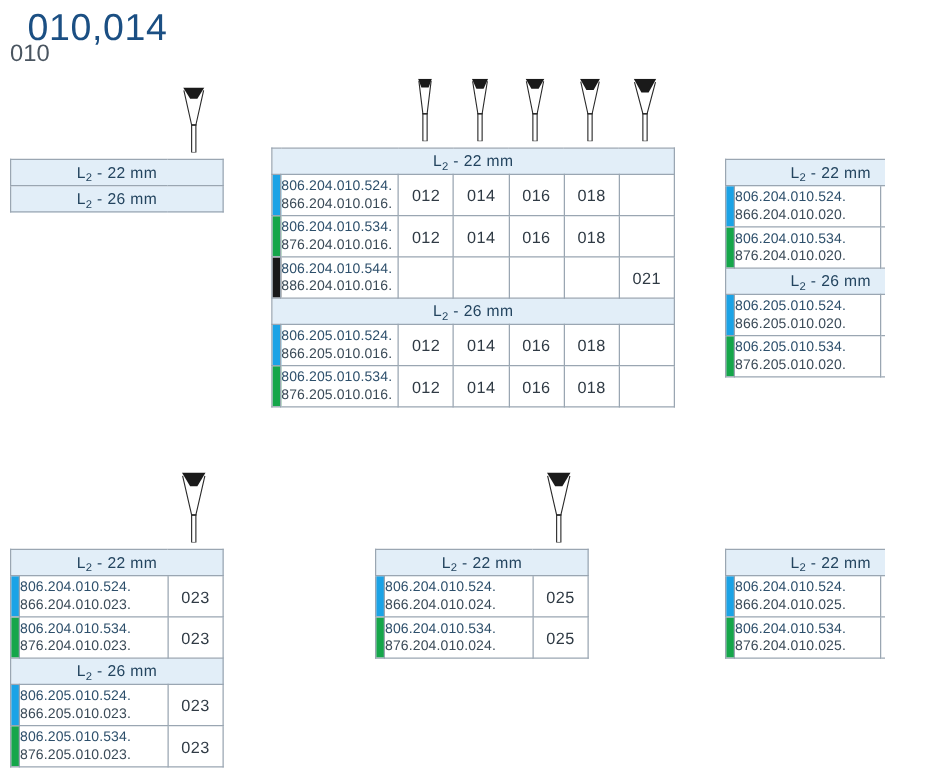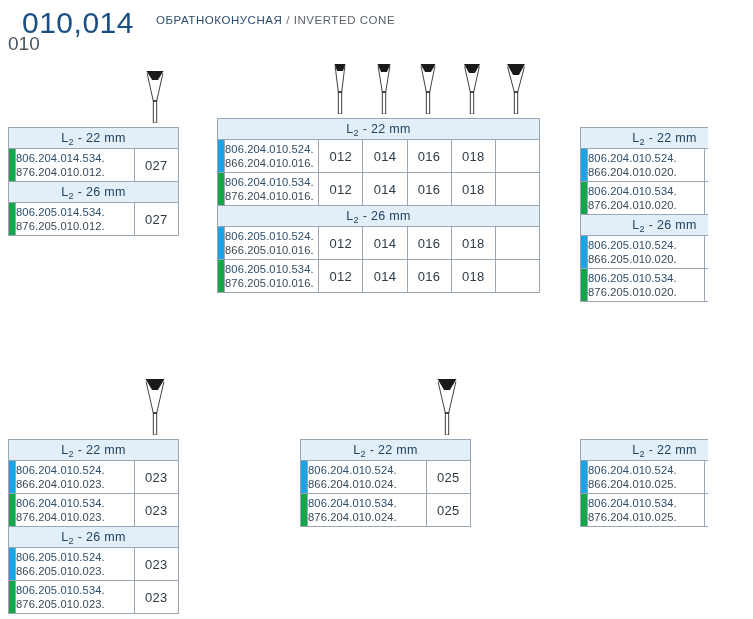--- a/index.html
+++ b/index.html
@@ -111,25 +111,20 @@
   td.size.empty { color: transparent; }
   .bur { position: absolute; bottom: 0; }
 </style>
 </head>
 <body>
 
 <div id="page">
 
   <div class="hdr-code">010,014</div>
   <div class="hdr-code2">010</div>
-  <div class="hdr-name">
-    <span>ОБРАТНОКОНУСНАЯ</span>
-    <span class="sep">/</span>
-    <span class="en">INVERTED CONE</span>
-  </div>
 
   <div class="block" id="blk-top-left" style="left:8px;  top:75px;  width:170px;">
       <div style="position: relative; height: 52px;">
         <div class="bur" style="left: 134px;"><svg width="26" height="52" viewBox="0 0 26 52">
             <path d="M4.5,0 L21.5,0 L15.899999999999999,9 L10.100000000000001,9 Z" fill="#1a1a1a"></path>
             <path d="M5.1,2.25 L11.3,30 L14.7,30 L20.9,2.25" fill="none" stroke="#2b2b2b" stroke-width="0.9"></path>
             <line x1="10.9" y1="30" x2="15.1" y2="30" stroke="#2b2b2b" stroke-width="0.9"></line>
             <rect x="11.3" y="30" width="3.4" height="22" fill="none" stroke="#2b2b2b" stroke-width="0.9"></rect>
           </svg></div>
       </div>
@@ -137,41 +132,21 @@
         <colgroup>
           <col style="width: 7px;">
           <col style="width: 118px;">
           <col style="width: 44px;">
         </colgroup>
         <tbody>
           <tr>
             <td class="sechdr" colspan="3">L<sub>2</sub> - 22 mm</td>
           </tr>
           <tr>
-            <td class="swatch">
-              <span class="sw" style="background: rgb(21, 166, 74); height: 32px;"></span>
-            </td>
-            <td class="artnum">
-              <div>806.204.014.534.</div>
-              <div class="l2">876.204.010.012.</div>
-            </td>
-            <td class="size">027</td>
-          </tr>
-          <tr>
             <td class="sechdr" colspan="3">L<sub>2</sub> - 26 mm</td>
-          </tr>
-          <tr>
-            <td class="swatch">
-              <span class="sw" style="background: rgb(21, 166, 74); height: 32px;"></span>
-            </td>
-            <td class="artnum">
-              <div>806.205.014.534.</div>
-              <div class="l2">876.205.010.012.</div>
-            </td>
-            <td class="size">027</td>
           </tr>
         </tbody>
       </table>
     </div>
   <div class="block" id="blk-top-center" style="left:217px;top:68px;  width:320px;">
       <div style="position: relative; height: 50px;">
         <div class="bur" style="left: 110px;"><svg width="26" height="50" viewBox="0 0 26 50">
             <path d="M7.5,0 L18.5,0 L15.899999999999999,7 L10.100000000000001,7 Z" fill="#1a1a1a"></path>
             <path d="M8.1,1.75 L11.3,28 L14.7,28 L17.9,1.75" fill="none" stroke="#2b2b2b" stroke-width="0.9"></path>
             <line x1="10.9" y1="28" x2="15.1" y2="28" stroke="#2b2b2b" stroke-width="0.9"></line>
@@ -238,20 +213,34 @@
               <div>806.204.010.534.</div>
               <div class="l2">876.204.010.016.</div>
             </td>
             <td class="size">012</td>
             <td class="size">014</td>
             <td class="size">016</td>
             <td class="size">018</td>
             <td class="size empty"></td>
           </tr>
           <tr>
+            <td class="swatch">
+              <span class="sw" style="background: rgb(25, 25, 25); height: 32px;"></span>
+            </td>
+            <td class="artnum">
+              <div>806.204.010.544.</div>
+              <div class="l2">886.204.010.016.</div>
+            </td>
+            <td class="size empty"></td>
+            <td class="size empty"></td>
+            <td class="size empty"></td>
+            <td class="size empty"></td>
+            <td class="size">021</td>
+          </tr>
+          <tr>
             <td class="sechdr" colspan="7">L<sub>2</sub> - 26 mm</td>
           </tr>
           <tr>
             <td class="swatch">
               <span class="sw" style="background: rgb(27, 163, 230); height: 32px;"></span>
             </td>
             <td class="artnum">
               <div>806.205.010.524.</div>
               <div class="l2">866.205.010.016.</div>
             </td>

